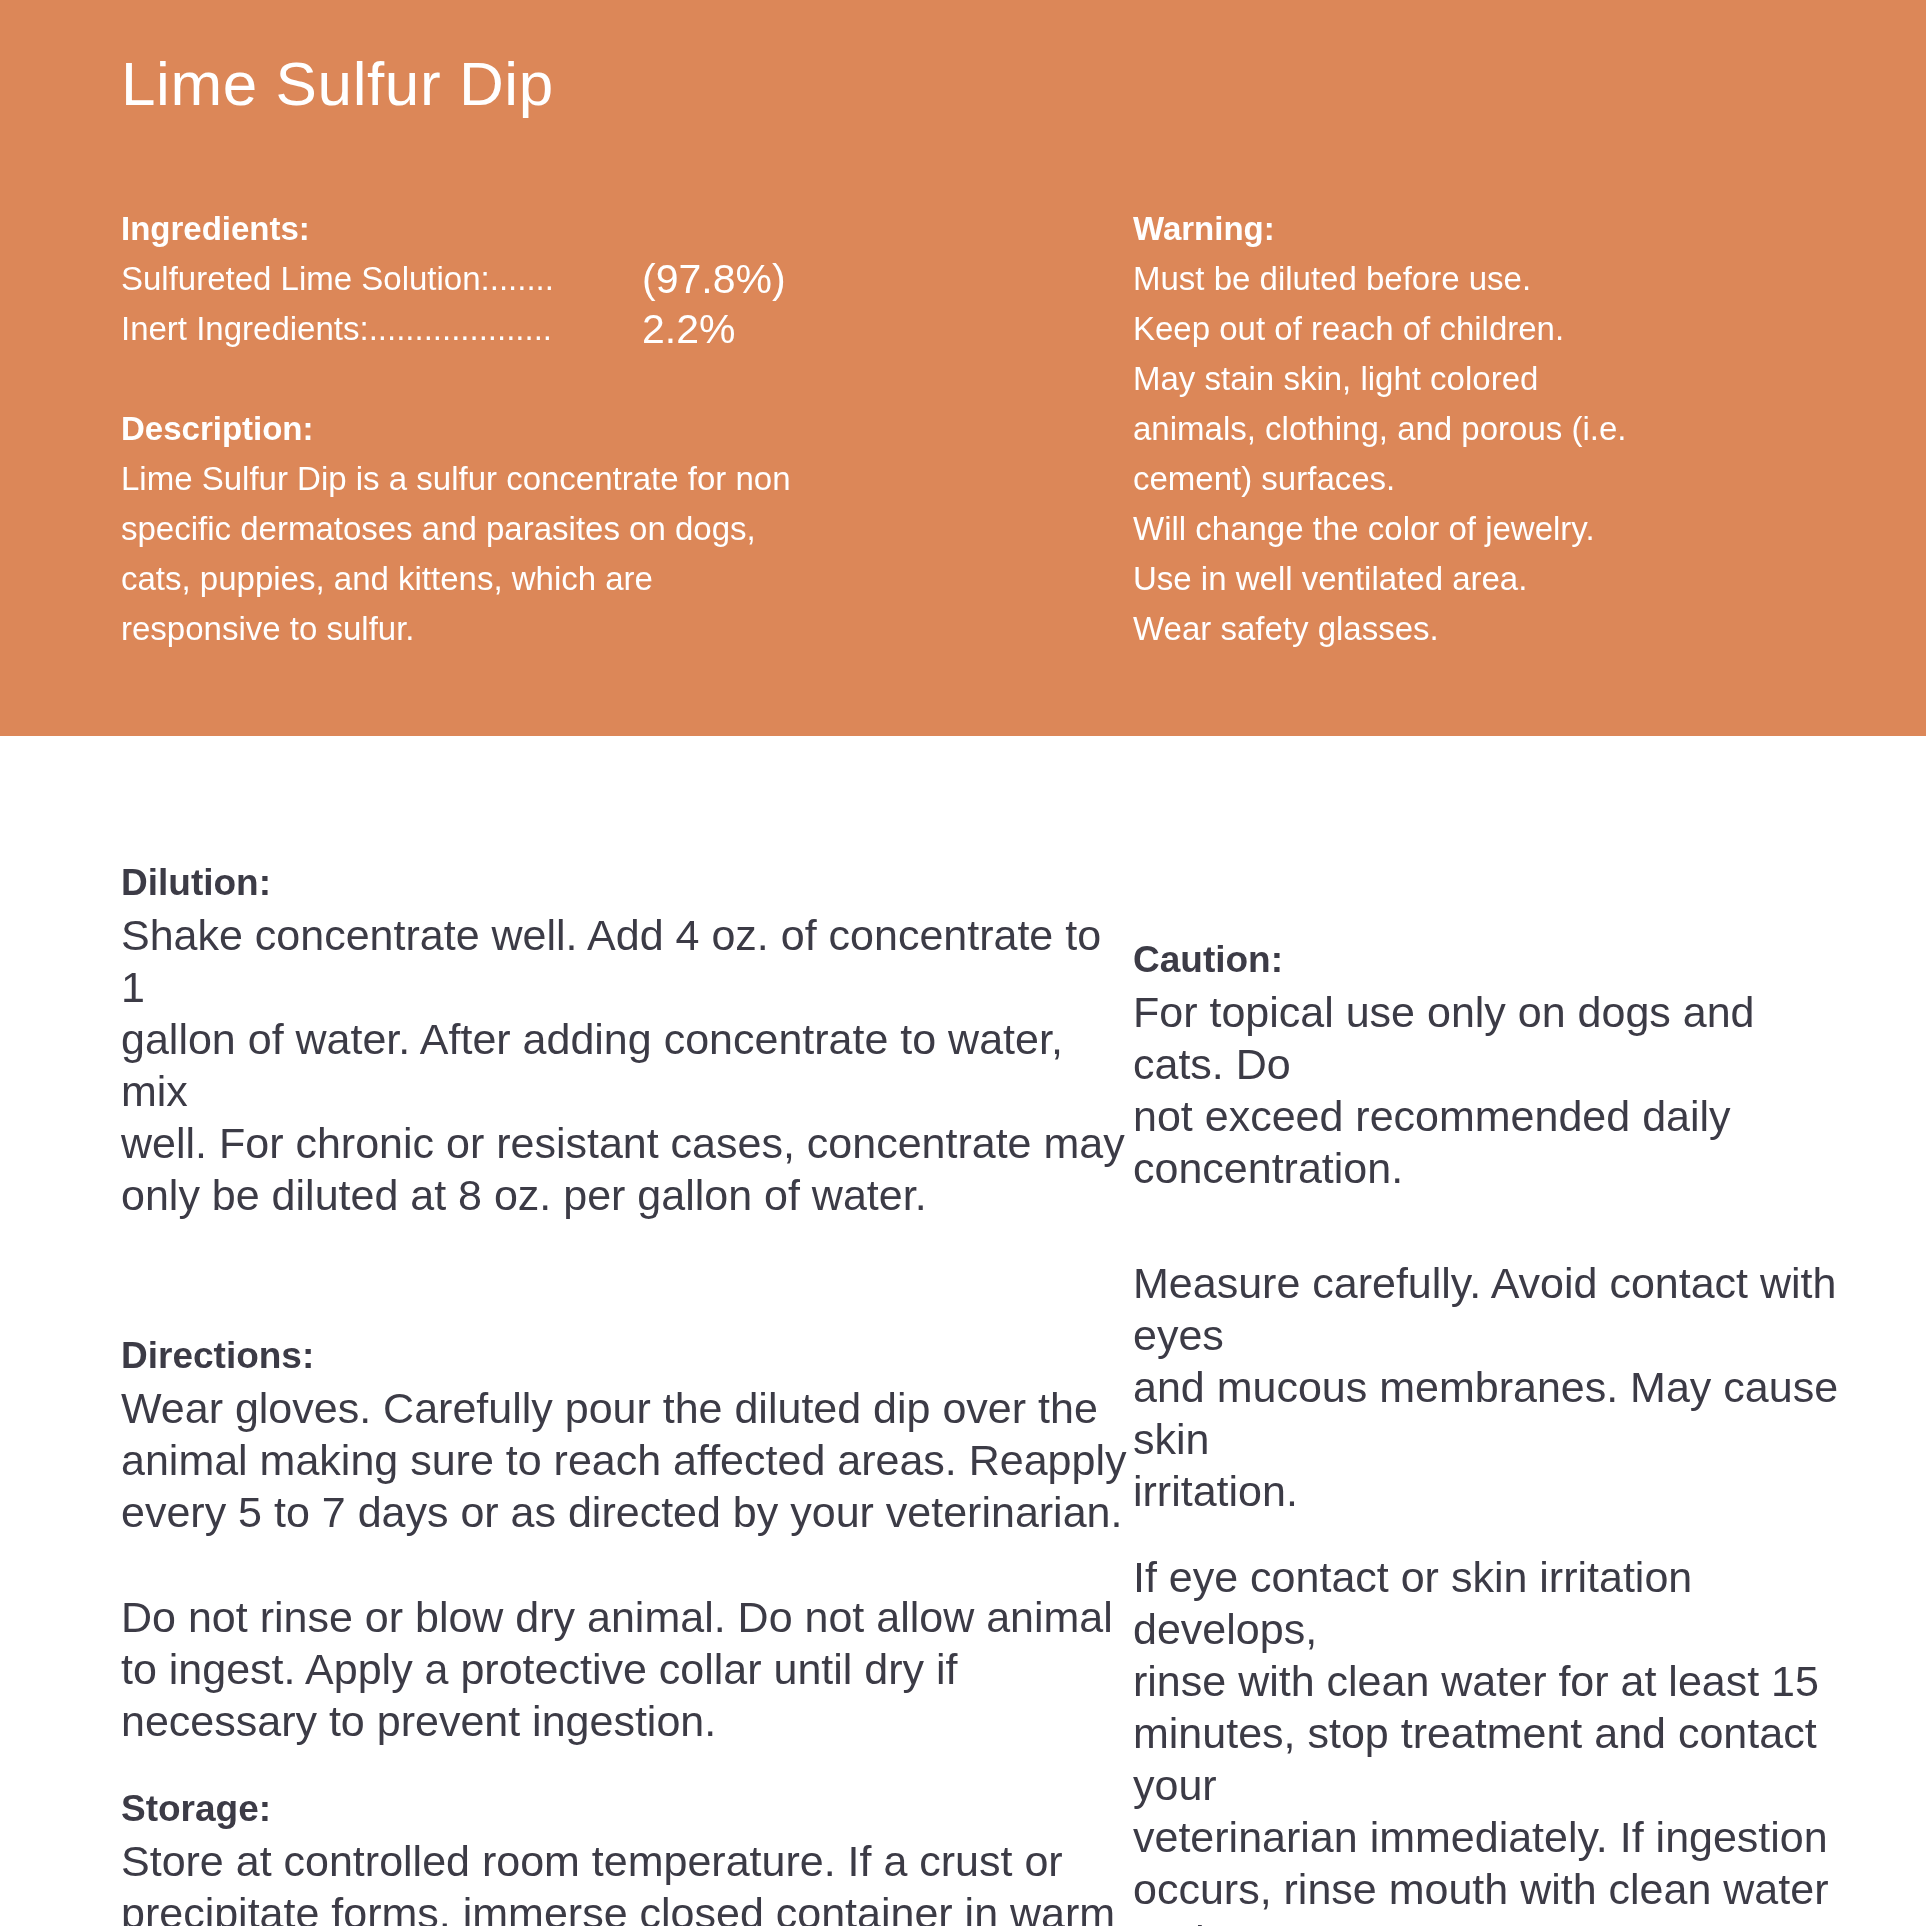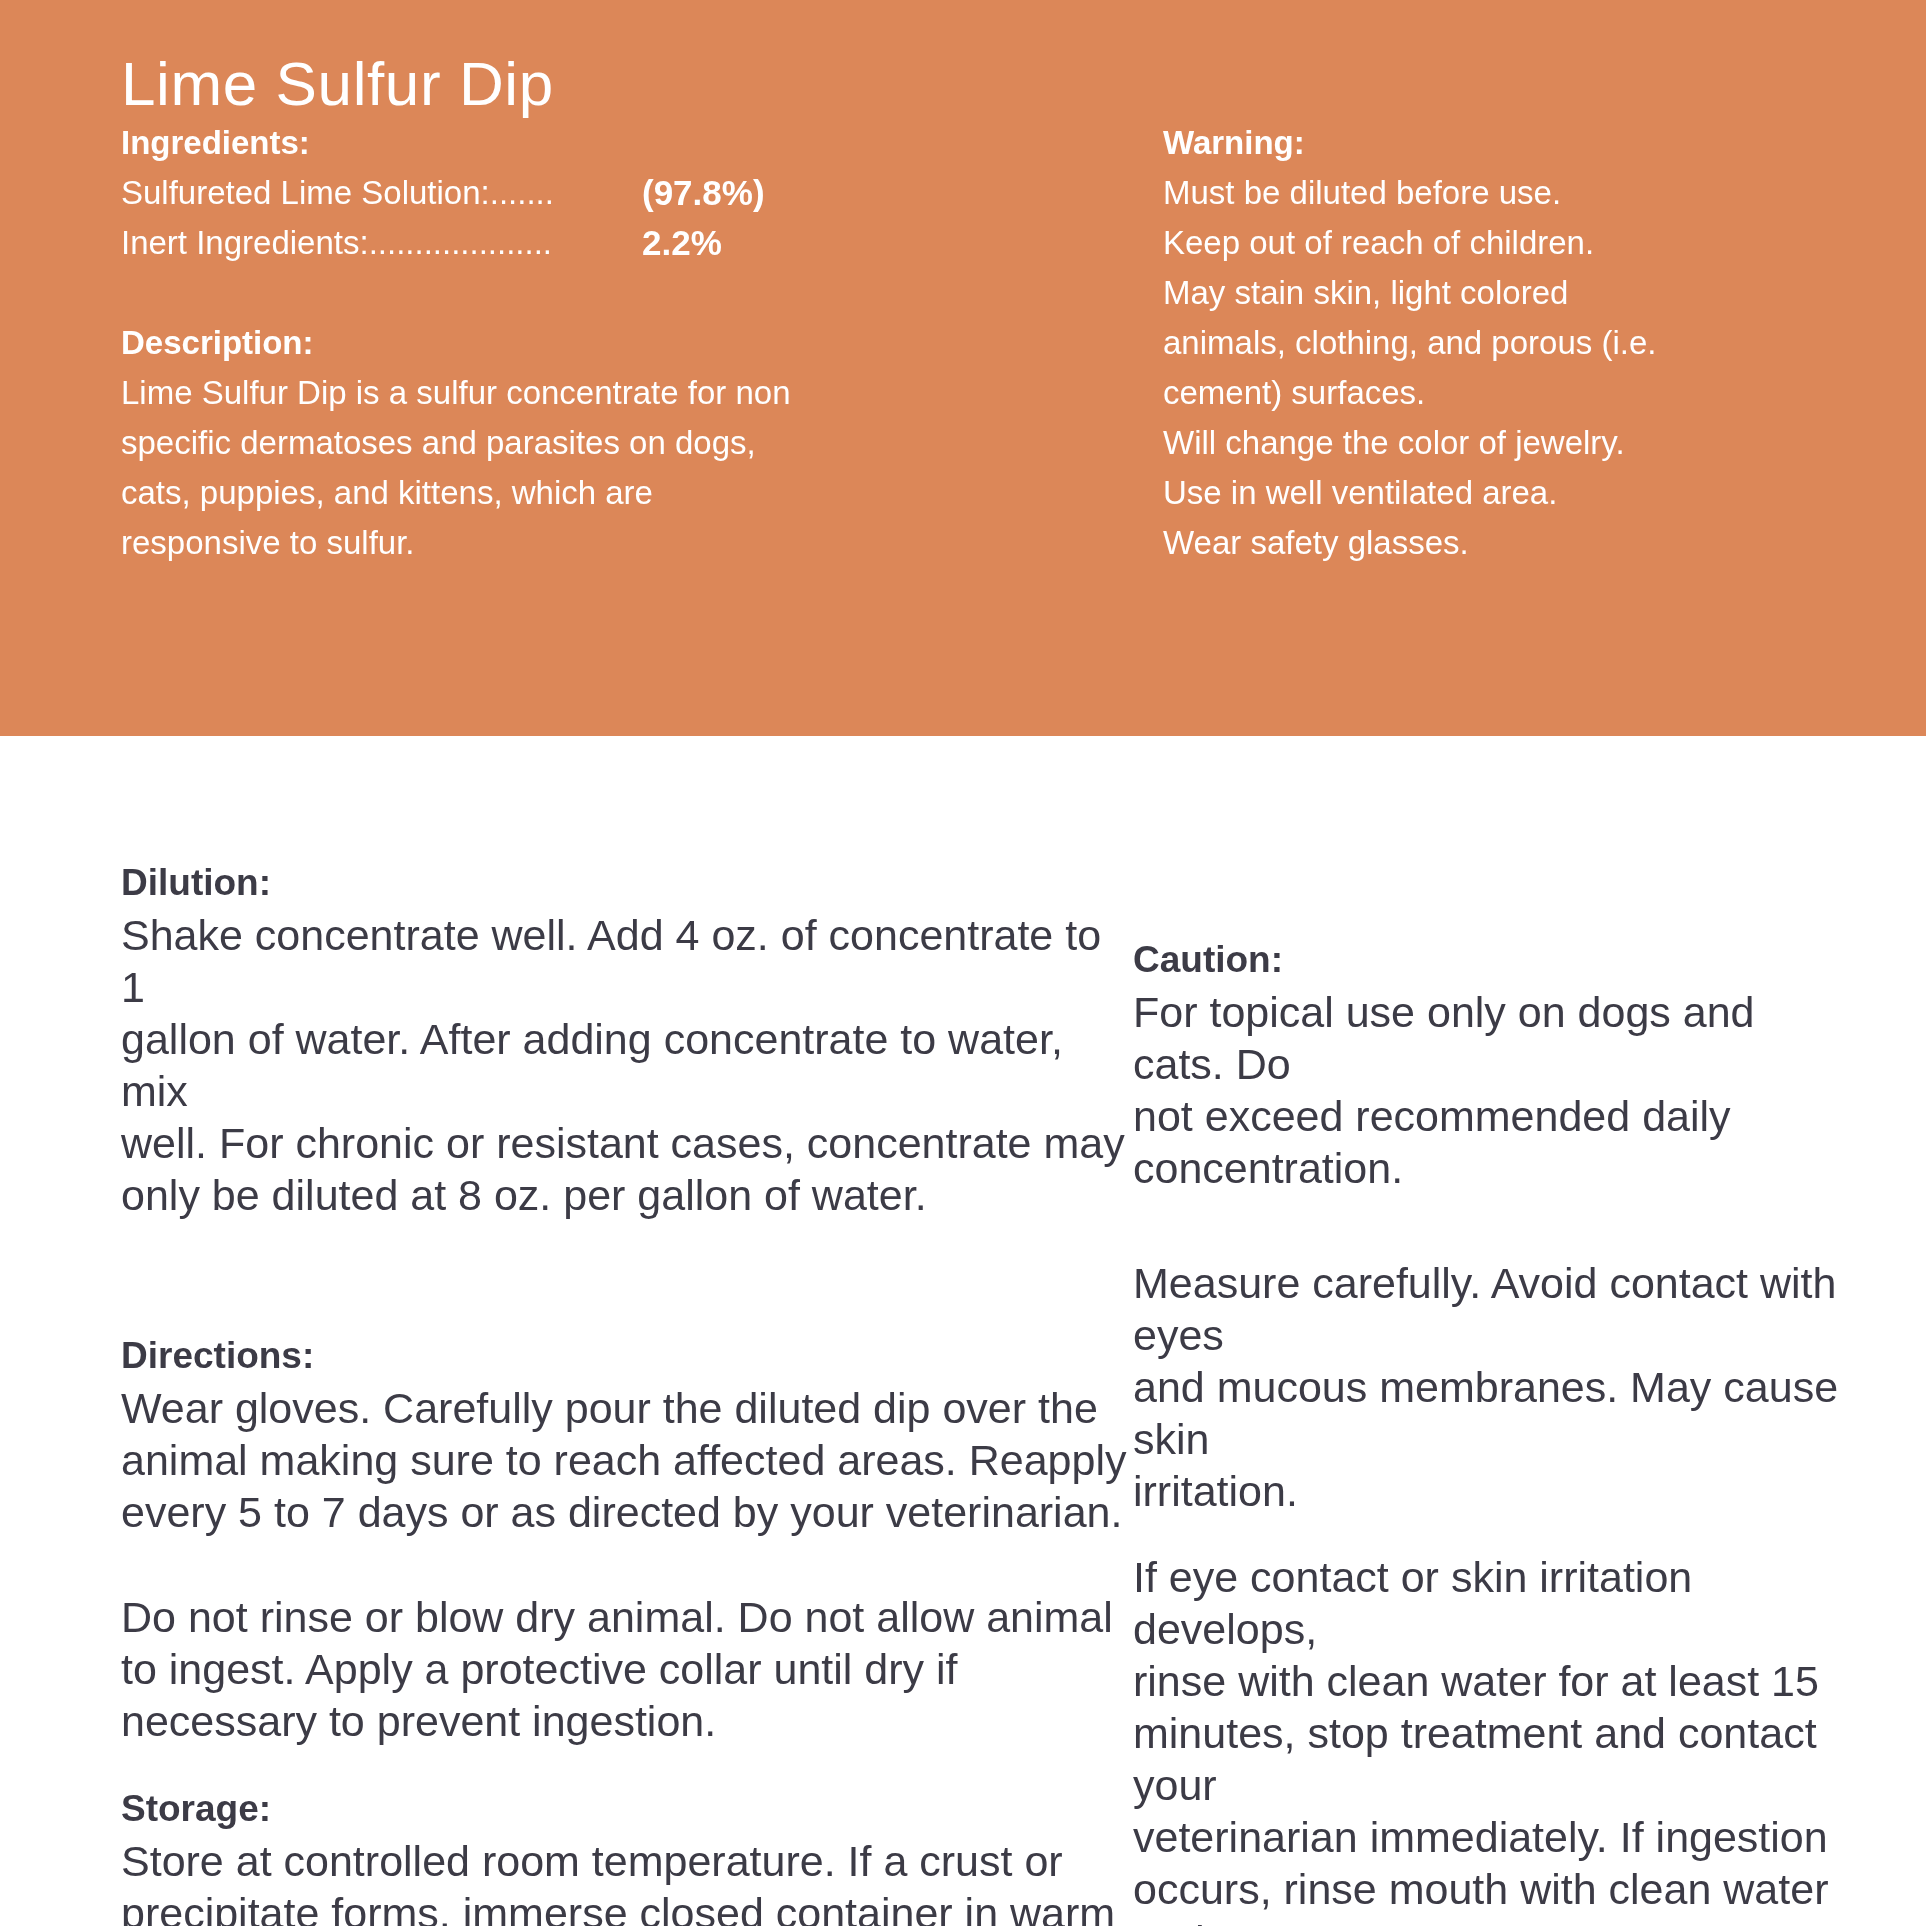--- a/index.html
+++ b/index.html
@@ -31,21 +31,21 @@
   }
   .product-title {
     font-size: 62px;
     font-weight: 400;
     line-height: 1.12;
     letter-spacing: 0.6px;
     margin: 0;
   }
   .header-cols {
     display: flex;
-    gap: 30px;
+    margin-top: 86px;
   }
   .hcol-left { width: 1012px; flex: 0 0 auto; }
   .hcol-right { flex: 1 1 auto; min-width: 0; }
 
   .h-heading {
     font-size: 33px;
     font-weight: 700;
     line-height: 50px;
     margin: 0;
   }
@@ -61,22 +61,22 @@
     align-items: flex-start;
     font-size: 33px;
     line-height: 50px;
   }
   .ing-label {
     white-space: pre;
     width: 521px;
     flex: 0 0 auto;
   }
   .ing-value {
-    font-weight: 700;
-    font-size: 35px;
+    font-weight: 400;
+    font-size: 41px;
   }
   .descr-section { margin-top: 50px; }
 
   
   .main-area {
     display: flex;
     box-sizing: border-box;
     padding: 120px 86px 0 121px;
   }
   .mcol-left { width: 1012px; flex: 0 0 auto; }

